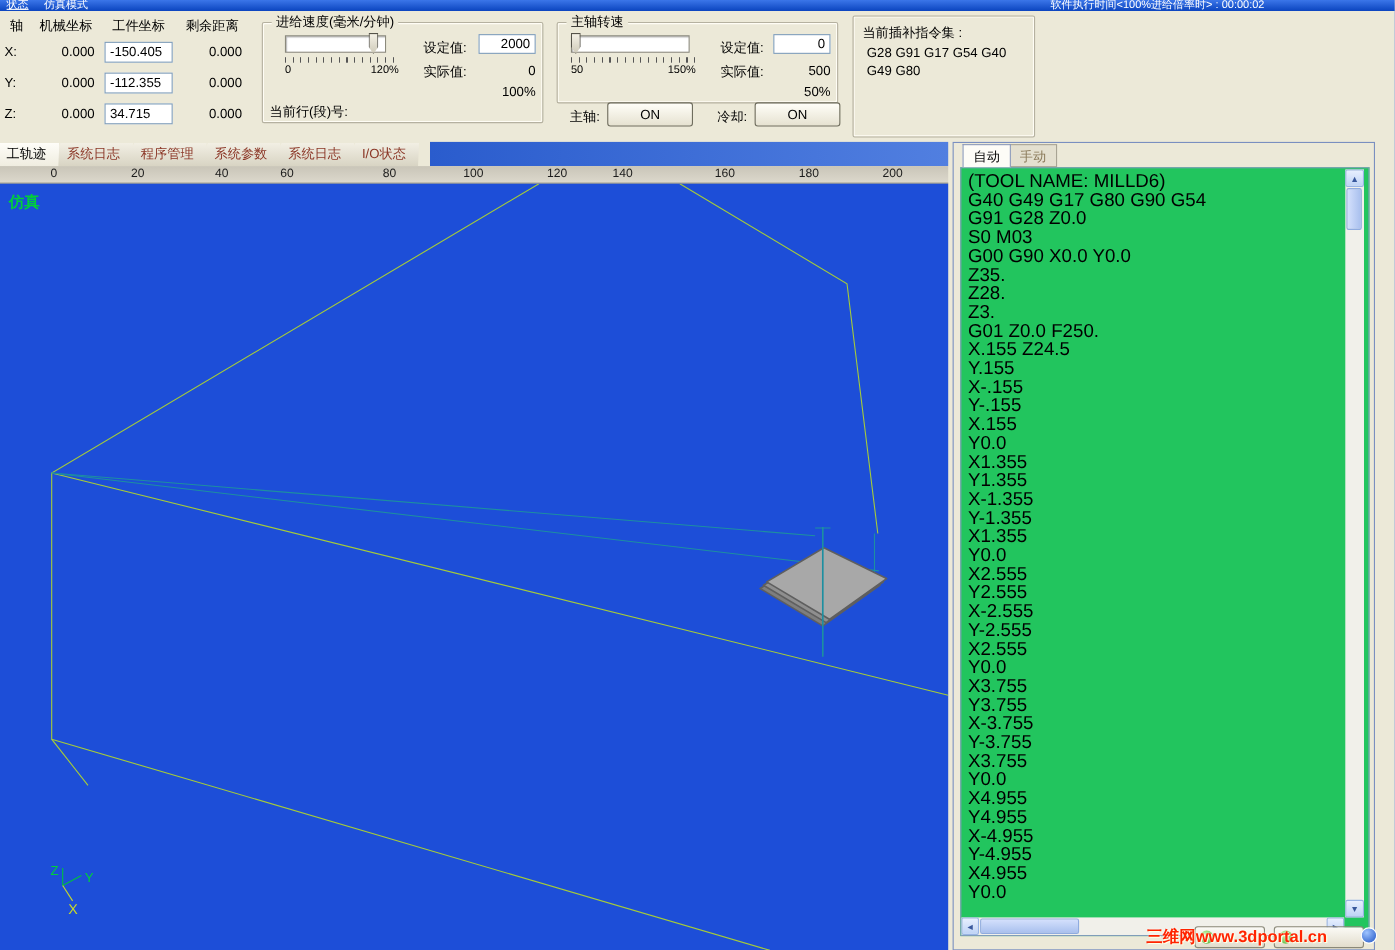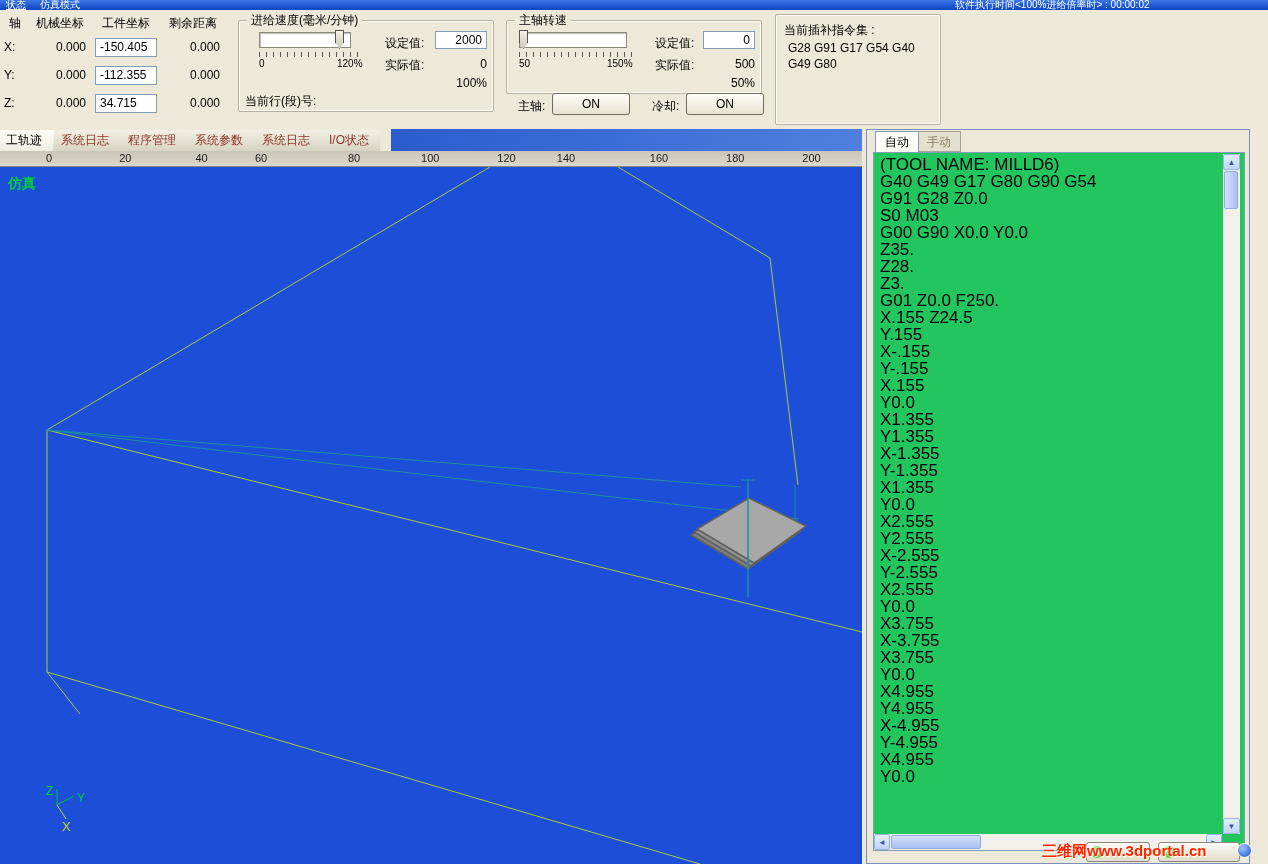--- a/index.html
+++ b/index.html
@@ -275,21 +275,23 @@
         <div class="gline">Y-1.355</div>
         <div class="gline">X1.355</div>
         <div class="gline">Y0.0</div>
         <div class="gline">X2.555</div>
         <div class="gline">Y2.555</div>
         <div class="gline">X-2.555</div>
         <div class="gline">Y-2.555</div>
         <div class="gline">X2.555</div>
         <div class="gline">Y0.0</div>
         <div class="gline">X3.755</div>
+        <div class="gline">Y3.755</div>
         <div class="gline">X-3.755</div>
+        <div class="gline">Y-3.755</div>
         <div class="gline">X3.755</div>
         <div class="gline">Y0.0</div>
         <div class="gline">X4.955</div>
         <div class="gline">Y4.955</div>
         <div class="gline">X-4.955</div>
         <div class="gline">Y-4.955</div>
         <div class="gline">X4.955</div>
         <div class="gline">Y0.0</div>
       </div>
 

